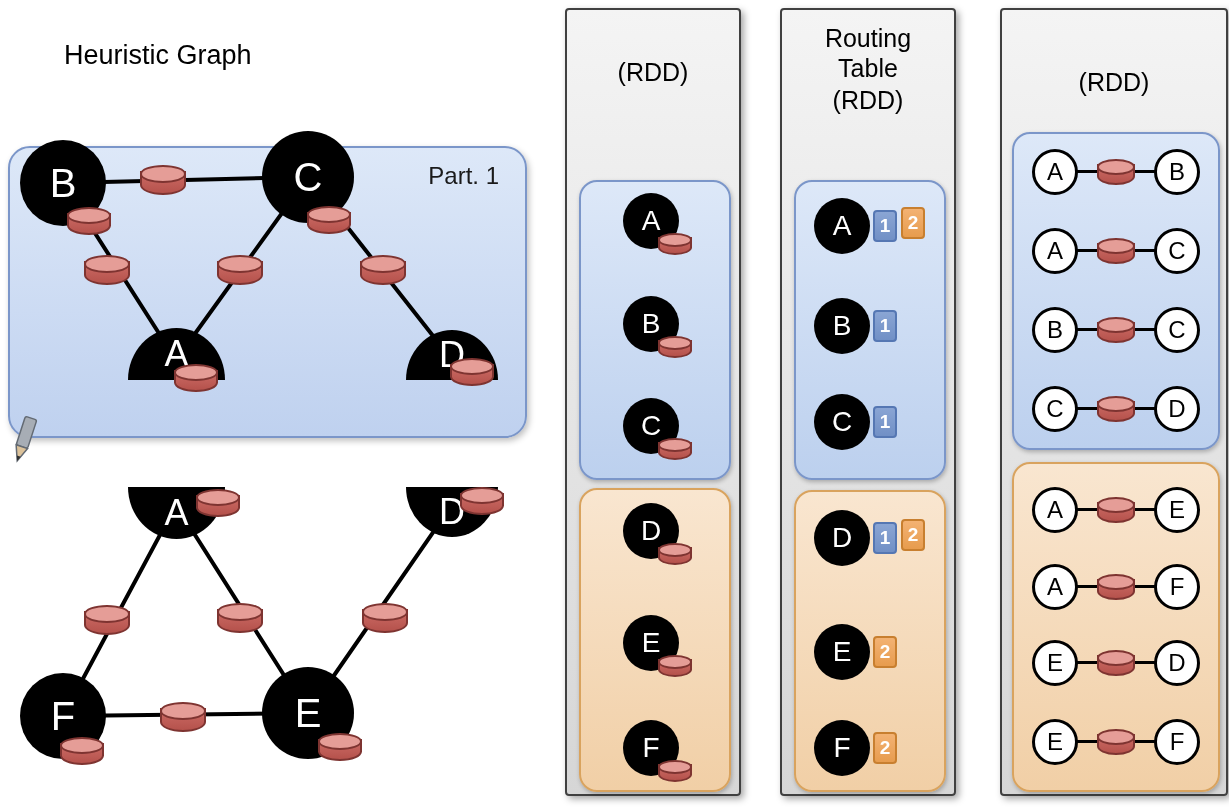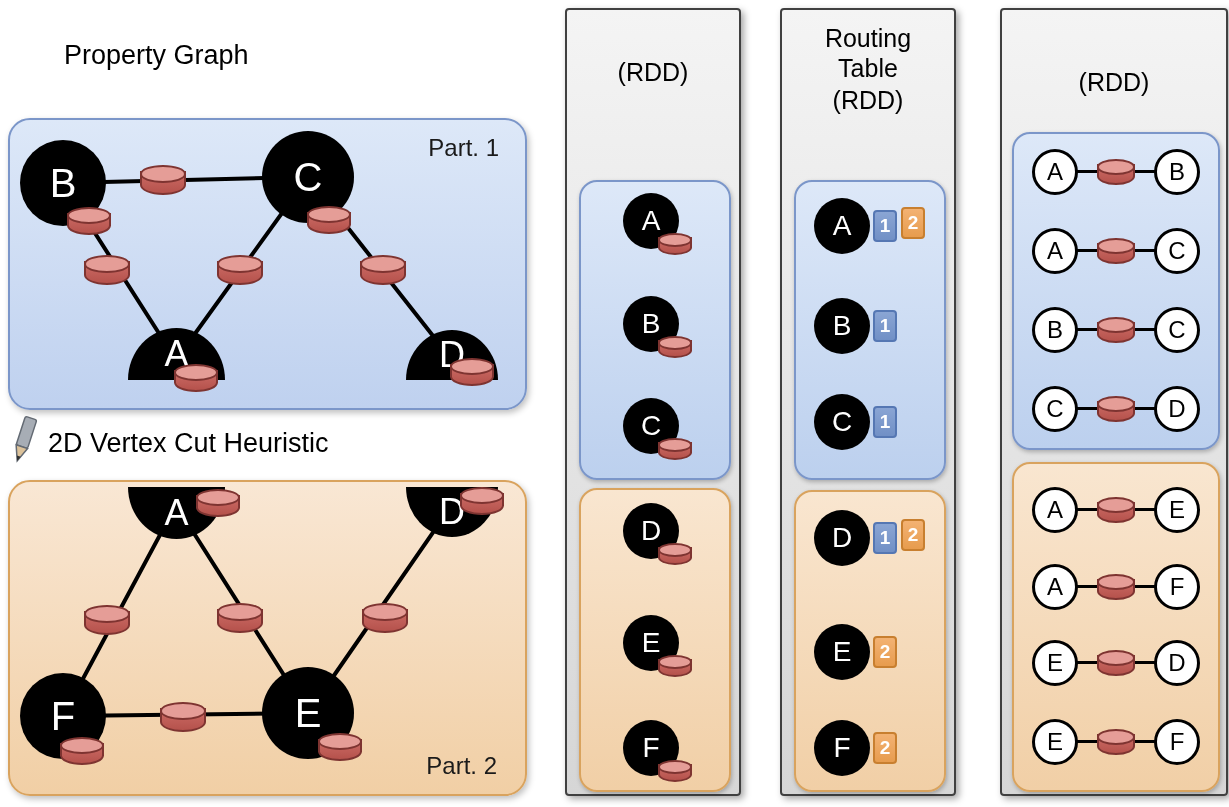--- a/index.html
+++ b/index.html
@@ -2,21 +2,21 @@
 <html><head>
 <meta charset="utf-8">
 <style>
   * { margin:0; padding:0; box-sizing:border-box; }
   html,body { background:#fff; font-family:"Liberation Sans", sans-serif; }
   .stage { position:relative; width:1229px; height:807px; background:#fff; overflow:hidden; }
 
   
   .pbox { position:absolute; border-radius:22px; border:2px solid; z-index:1;
           box-shadow:2px 3px 6px rgba(0,0,0,.25); }
-  .pbox.blue   { background:linear-gradient(180deg,#dde8f8 0%,#bfd1ef 100%); border-color:#7b96c9; }
+  .pbox.blue   { background:linear-gradient(180deg,#dde8f8 0%,#bfd1ef 100%); border-color:#7b96c9;margin-top:28px; }
   .pbox.orange { background:linear-gradient(180deg,#f9e7d4 0%,#f1cfa5 100%); border-color:#d9a35e; }
   .pbox-label { position:absolute; font-size:24px; color:#1a1a1a; z-index:5; }
 
   .pg-title { position:absolute; left:64px; top:40px; font-size:27px; color:#000; z-index:5; }
   .cut-label { position:absolute; left:48px; top:428px; font-size:27px; color:#000; z-index:5; }
 
   
   .glines { position:absolute; left:0; top:0; z-index:2; pointer-events:none; }
   .glines line { stroke:#000; stroke-width:4; stroke-linecap:round; }
   .pencil { position:absolute; z-index:5; }
@@ -62,27 +62,24 @@
   .eline { position:absolute; left:24px; right:24px; top:22px; height:3px; background:#000; }
   .ecirc { position:absolute; top:1px; width:46px; height:46px; border-radius:50%;
            background:#fff; border:3px solid #000; color:#000; display:flex;
            align-items:center; justify-content:center; font-size:24px; z-index:3; line-height:1; }
 </style>
 </head>
 <body>
 
 <div class="stage">
 
-  <div class="pg-title">Property Graph</div>
+  <div class="pg-title">Heuristic Graph</div>
 
   <div class="pbox blue" style="left:8px;top:118px;width:519px;height:292px">
     <div class="pbox-label" style="right:26px;top:14px">Part. 1</div>
-  </div>
-  <div class="pbox orange" style="left:8px;top:480px;width:519px;height:316px">
-    <div class="pbox-label" style="right:28px;bottom:14px">Part. 2</div>
   </div>
 
   <svg class="glines" width="540" height="807">
     <line x1="63" y1="183" x2="308" y2="177"></line>
     <line x1="63" y1="183" x2="176" y2="360"></line>
     <line x1="308" y1="177" x2="176" y2="360"></line>
     <line x1="308" y1="177" x2="452" y2="360"></line>
     <line x1="176" y1="505" x2="63" y2="716"></line>
     <line x1="176" y1="505" x2="308" y2="713"></line>
     <line x1="452" y1="505" x2="308" y2="713"></line>
@@ -103,21 +100,20 @@
   <div class="cyl" style="left:174px;top:364px;width:44px;height:28px"></div>
   <div class="cyl" style="left:450px;top:358px;width:44px;height:28px"></div>
 
   <svg class="pencil" width="36" height="52" viewBox="0 0 36 52" style="left:6px;top:414px">
     <g transform="rotate(18 18 26)">
       <rect x="12" y="3" width="12" height="30" rx="2" fill="#a7adb5" stroke="#636a73" stroke-width="1.5"></rect>
       <polygon points="12,33 24,33 18,48" fill="#dcc29a" stroke="#636a73" stroke-width="1.5"></polygon>
       <polygon points="16,43 20,43 18,48" fill="#2f2f2f"></polygon>
     </g>
   </svg>
-  <div class="cut-label">2D Vertex Cut Heuristic</div>
 
   <div class="vtx bowl" style="left:128px;top:487px;width:97px;height:52px;font-size:36px">A</div>
   <div class="vtx bowl" style="left:406px;top:487px;width:92px;height:50px;font-size:36px">D</div>
   <div class="vtx circle" style="left:20px;top:673px;width:86px;height:86px;font-size:40px">F</div>
   <div class="vtx circle" style="left:262px;top:667px;width:92px;height:92px;font-size:40px">E</div>
 
   <div class="cyl" style="left:196px;top:489px;width:44px;height:28px"></div>
   <div class="cyl" style="left:460px;top:487px;width:44px;height:28px"></div>
   <div class="cyl" style="left:84px;top:605px;width:46px;height:30px"></div>
   <div class="cyl" style="left:217px;top:603px;width:46px;height:30px"></div>

